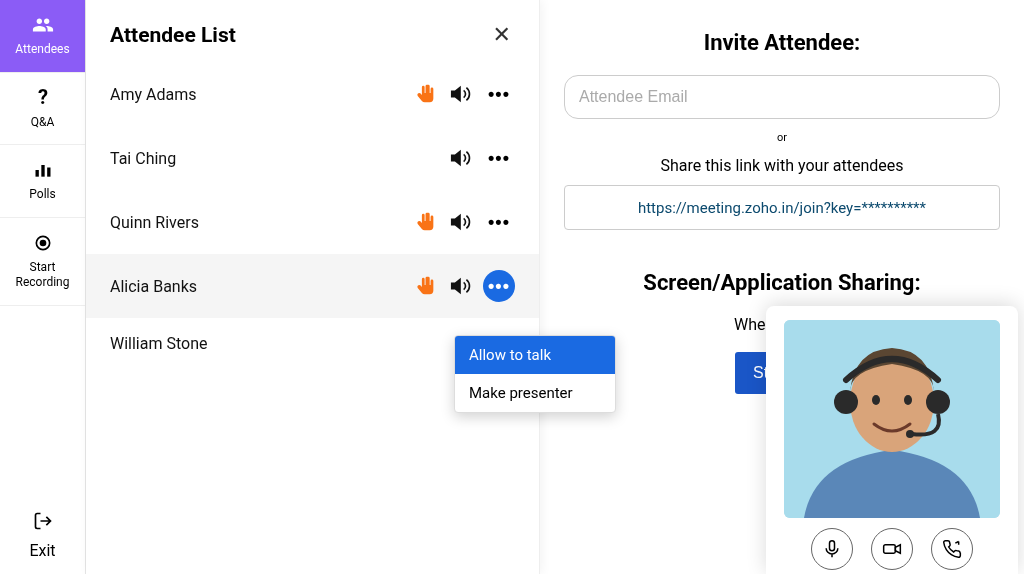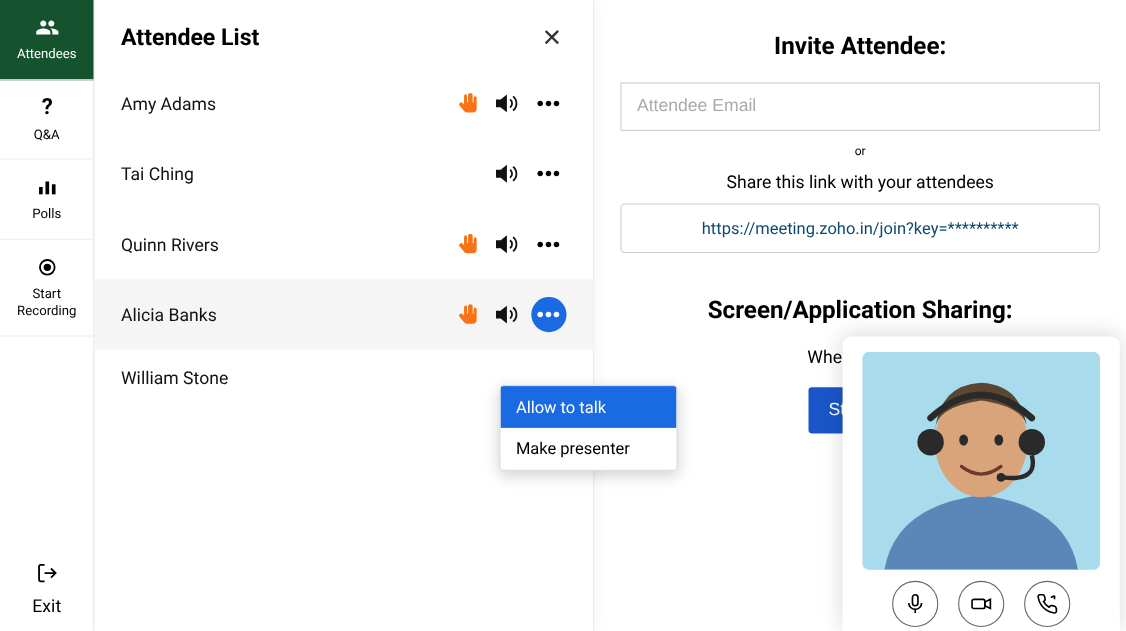--- a/index.html
+++ b/index.html
@@ -1,20 +1,20 @@
 <!DOCTYPE html>
 <html><head>
   <meta charset="utf-8">
   <style>
     * { margin: 0; padding: 0; box-sizing: border-box; }
     body { font-family: -apple-system, BlinkMacSystemFont, "Segoe UI", Roboto, sans-serif; width: 1024px; height: 574px; overflow: hidden; background: #fff; position: relative; }
 
     .sidebar { position: absolute; left: 0; top: 0; width: 86px; height: 574px; background: #fff; display: flex; flex-direction: column; border-right: 1px solid #e5e5e5; }
     .sidebar-item { display: flex; flex-direction: column; align-items: center; justify-content: center; padding: 14px 4px; cursor: pointer; gap: 6px; border-bottom: 1px solid #eee; }
-    .sidebar-item.active { background: #14532d; color: #fff; }
+    .sidebar-item.active { background: #8b5cf6; color: #fff; }
     .sidebar-item .icon { width: 22px; height: 22px; display: flex; align-items: center; justify-content: center; }
     .sidebar-item .label { font-size: 12px; text-align: center; line-height: 1.3; }
     .sidebar-spacer { flex: 1; }
     .sidebar-exit { display: flex; flex-direction: column; align-items: center; padding: 14px 4px; gap: 6px; cursor: pointer; }
 
     .panel { position: absolute; left: 86px; top: 0; width: 454px; height: 574px; background: #fff; box-shadow: 2px 0 10px rgba(0,0,0,0.05); border-right: 1px solid #eee; }
     .panel-header { display: flex; align-items: center; justify-content: space-between; padding: 18px 24px 10px; gap: 16px; }
     .panel-header h2 { font-size: 21px; font-weight: 700; }
     .close-btn { background: none; border: none; font-size: 22px; cursor: pointer; color: #333; padding: 4px; }
 
@@ -25,27 +25,27 @@
     .attendee-list { }
     .attendee-row { display: flex; align-items: center; padding: 16px 24px; gap: 12px; }
     .attendee-row.highlight { background: #f5f5f5; }
     .attendee-name { flex: 1; font-size: 16px; color: #111; }
     .hand-icon { width: 22px; height: 22px; color: #f97316; }
     .speaker-icon { width: 22px; height: 22px; color: #111; cursor: pointer; }
     .more-btn { width: 32px; height: 32px; border-radius: 50%; display: flex; align-items: center; justify-content: center; cursor: pointer; background: none; border: none; }
     .more-btn.active { background: #1a6ae2; color: #fff; }
     .dots { font-size: 18px; font-weight: 700; letter-spacing: 1px; line-height: 1; }
 
-    .dropdown { position: absolute; left: 368px; top: 350px; width: 162px; background: #fff; border: 1px solid #ddd; border-radius: 4px; box-shadow: 0 4px 14px rgba(0,0,0,0.18); overflow: hidden; }
+    .dropdown { position: absolute; left: 368px; top: 335px; width: 162px; background: #fff; border: 1px solid #ddd; border-radius: 4px; box-shadow: 0 4px 14px rgba(0,0,0,0.18); overflow: hidden; }
     .dropdown-item { padding: 10px 14px; font-size: 15px; cursor: pointer; }
     .dropdown-item.hover { background: #1a6ae2; color: #fff; }
 
     .main { position: absolute; left: 540px; top: 0; width: 484px; height: 574px; padding: 30px 24px 0; }
     .main h3 { font-size: 22px; font-weight: 700; text-align: center; margin-bottom: 20px; }
-    .invite-input { width: 100%; padding: 12px 14px; border: 1px solid #ccc; border-radius: 0; font-size: 16px; }
+    .invite-input { width: 100%; padding: 12px 14px; border: 1px solid #ccc; border-radius: 14px; font-size: 16px; }
     .invite-input::placeholder { color: #aaa; }
     .or-text { text-align: center; margin: 12px 0; font-size: 11px; }
     .share-text { text-align: center; font-size: 16px; margin-bottom: 10px; margin-top: 12px; }
     .link-box { border: 1px solid #ccc; padding: 12px 14px; border-radius: 4px; text-align: center; }
     .link-box a { color: #0c4a6e; text-decoration: none; font-size: 15px; }
     .sharing-heading { font-size: 21px; font-weight: 700; text-align: center; margin-top: 40px; }
     .sharing-sub { text-align: center; font-size: 16px; margin-top: 14px; }
     .start-btn { display: block; margin: 18px auto 0; background: #1a56c7; color: #fff; border: none; padding: 12px 18px; font-size: 16px; border-radius: 3px; cursor: pointer; }
 
     .video-card { position: absolute; right: 6px; bottom: 0; width: 252px; height: 268px; background: #fff; border-radius: 8px 8px 0 0; box-shadow: 0 -2px 20px rgba(0,0,0,0.15); overflow: hidden; }

